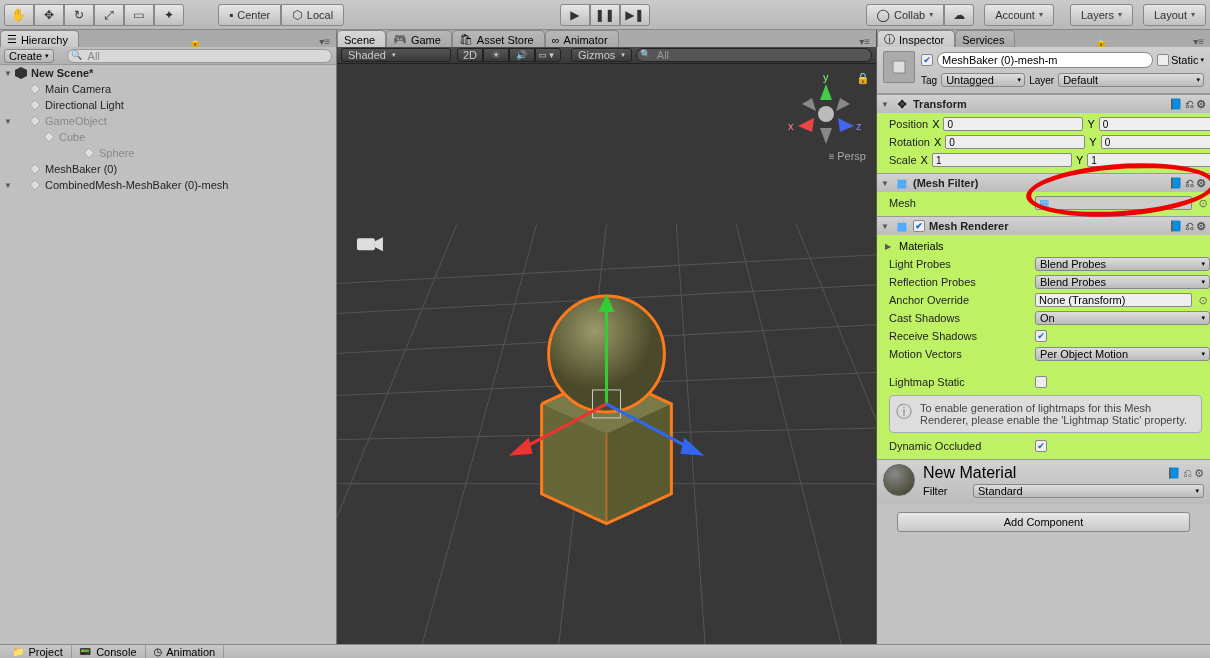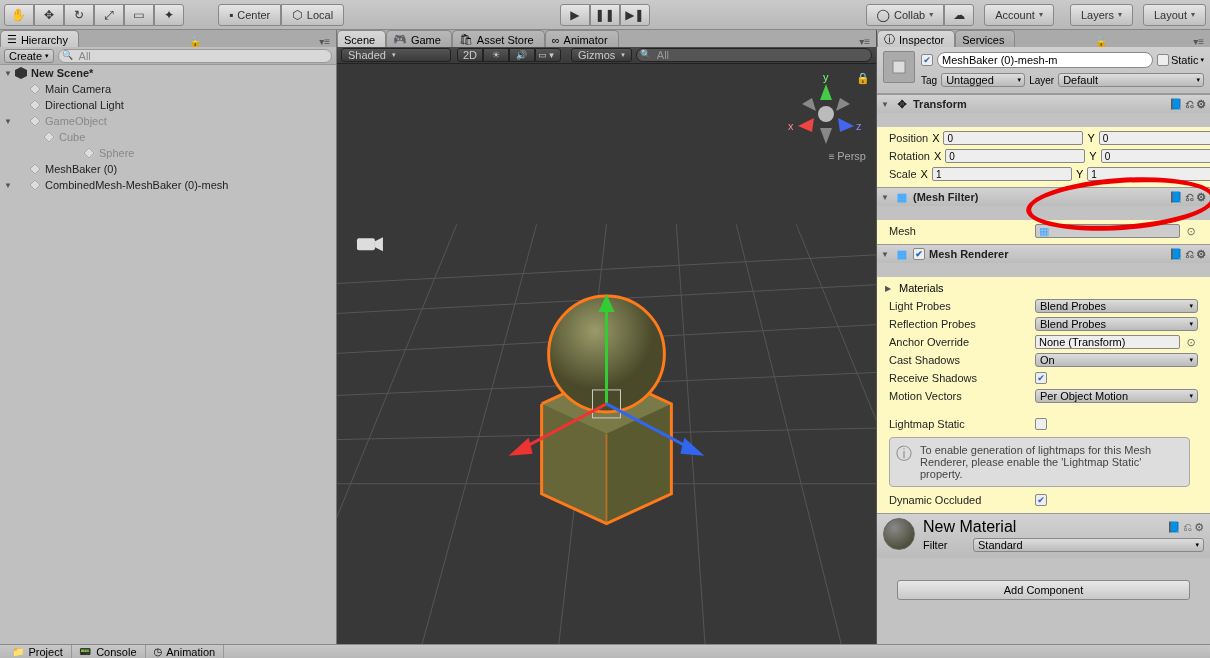--- a/index.html
+++ b/index.html
@@ -16,21 +16,21 @@
   .tb-dd { width: auto; padding: 0 6px; display: flex; align-items: center; gap: 4px; }
   .tb-dd::after { content: '▾'; font-size: 8px; color: #555; }
   
   .main-area { display: flex; height: 614px; }
   
   .hierarchy-panel { width: 337px; background: #c0c0c0; border-right: 1px solid #777; display: flex; flex-direction: column; }
   .panel-tab-bar { height: 17px; background: #aaa; display: flex; align-items: flex-end; }
   .panel-tab { height: 17px; background: linear-gradient(#d8d8d8,#c8c8c8); border: 1px solid #888; border-bottom: none; border-radius: 5px 5px 0 0; padding: 1px 10px 0 6px; display: flex; align-items: center; gap: 4px; font-size: 11px; }
   .panel-tab.inactive { background: linear-gradient(#b8b8b8,#a8a8a8); }
   .tab-menu { margin-left: auto; padding: 0 6px; color: #555; font-size: 10px; }
-  .hier-toolbar { height: 18px; background: linear-gradient(#c0c0c0,#b0b0b0); border-bottom: 1px solid #999; display: flex; align-items: center; gap: 4px; padding: 0 4px; }
+  .hier-toolbar { height: 18px; background: linear-gradient(#c0c0c0,#b0b0b0); border-bottom: 1px solid #999; display: flex; align-items: center; gap: 13px; padding: 0 4px; }
   .create-btn { height: 14px; padding: 0 4px; background: linear-gradient(#d4d4d4,#b8b8b8); border: 1px solid #888; border-radius: 3px; font-size: 10px; display: flex; align-items: center; gap: 3px; cursor: pointer; }
   .create-btn::after { content: '▾'; font-size: 7px; }
   .search-field { flex: 1; height: 14px; background: #d8d8d8; border: 1px solid #999; border-radius: 7px; padding: 0 6px 0 20px; font-size: 10px; position: relative; }
   .search-field::before { content: '🔍'; position: absolute; left: 4px; top: 0; font-size: 9px; color: #777; }
   
   .hier-tree { flex: 1; background: #c0c0c0; overflow: auto; }
   .tree-row { height: 16px; display: flex; align-items: center; padding-left: 2px; font-size: 11px; color: #222; cursor: pointer; }
   .tree-row.scene { font-weight: bold; font-size: 12px; }
   .tree-row.selected { background: #3e7ad6; color: #fff; }
   .tree-foldout { width: 12px; text-align: center; font-size: 8px; color: #555; cursor: pointer; }
@@ -56,40 +56,40 @@
   .static-cb::after { content: '▾'; font-size: 7px; }
   .mini-dd { height: 14px; background: linear-gradient(#ddd,#bbb); border: 1px solid #888; border-radius: 3px; padding: 0 12px 0 4px; font-size: 10px; position: relative; display: inline-flex; align-items: center; cursor: pointer; }
   .mini-dd::after { content: '▾'; font-size: 7px; position: absolute; right: 3px; }
   
   .component { border-top: 1px solid #999; }
   .comp-header { height: 18px; background: linear-gradient(#d2d2d2,#bcbcbc); display: flex; align-items: center; padding: 0 4px; gap: 4px; font-size: 11px; font-weight: bold; color: #222; }
   .comp-foldout { font-size: 8px; color: #555; cursor: pointer; width: 10px; }
   .comp-icon { width: 14px; height: 14px; display: inline-flex; align-items: center; justify-content: center; font-size: 11px; }
   .comp-controls { margin-left: auto; display: flex; gap: 2px; font-size: 10px; color: #555; }
   .comp-controls span { cursor: pointer; }
-  .comp-body { background: #fef9c3; padding: 2px 12px 4px 4px; margin-top: 14px; }
+  .comp-body { background: #bef264; padding: 2px 0 4px 4px; }
   .prop-row { display: flex; align-items: center; height: 18px; gap: 4px; }
   .prop-label { width: 80px; font-size: 11px; color: #222; padding-left: 8px; }
   .prop-label-wide { width: 150px; font-size: 11px; color: #222; padding-left: 8px; }
   .xyz-label { width: 14px; font-size: 11px; text-align: center; }
   .num-input { flex: 1; height: 14px; background: #eee; border: 1px solid #888; border-radius: 2px; padding: 0 3px; font-size: 10px; }
   .obj-field { flex: 1; height: 14px; background: #eee; border: 1px solid #888; border-radius: 2px; padding: 0 3px; font-size: 10px; display: flex; align-items: center; gap: 4px; }
   .obj-field.dark { background: #ccc; }
   .obj-picker { width: 14px; text-align: center; color: #666; cursor: pointer; }
   .full-dd { flex: 1; height: 14px; background: linear-gradient(#ddd,#bbb); border: 1px solid #888; border-radius: 3px; padding: 0 4px; font-size: 10px; position: relative; display: flex; align-items: center; cursor: pointer; }
   .full-dd::after { content: '▾'; font-size: 7px; position: absolute; right: 4px; }
   .checkbox { width: 12px; height: 12px; background: #eee; border: 1px solid #888; border-radius: 2px; display: inline-flex; align-items: center; justify-content: center; font-size: 9px; color: #2266cc; cursor: pointer; }
   
   .info-box { background: #ddd; border: 1px solid #aaa; border-radius: 4px; margin: 4px 8px; padding: 6px; display: flex; gap: 8px; font-size: 10px; color: #444; align-items: flex-start; }
   .info-box .icon { font-size: 16px; color: #888; }
   
   .material-section { border-top: 1px solid #999; background: linear-gradient(#d2d2d2,#bcbcbc); padding: 4px 6px; }
   .mat-preview { width: 32px; height: 32px; border-radius: 50%; background: radial-gradient(circle at 35% 30%, #888, #3a3a20); border: 1px solid #666; }
   
-  .add-component-btn { margin: 22px 20px; height: 20px; background: linear-gradient(#e8e8e8,#c8c8c8); border: 1px solid #888; border-radius: 3px; display: flex; align-items: center; justify-content: center; font-size: 11px; cursor: pointer; }
+  .add-component-btn { margin: 8px 20px; height: 20px; background: linear-gradient(#e8e8e8,#c8c8c8); border: 1px solid #888; border-radius: 3px; display: flex; align-items: center; justify-content: center; font-size: 11px; cursor: pointer; }
   
   .bottom-bar { height: 14px; background: linear-gradient(#c8c8c8,#b8b8b8); border-top: 1px solid #888; display: flex; align-items: center; padding: 0 4px; }
   .bottom-tab { height: 14px; padding: 0 8px; font-size: 10px; display: flex; align-items: center; gap: 4px; border-right: 1px solid #999; cursor: pointer; }
   
   .red-circle { position: absolute; border: 5px solid #e00; border-radius: 50%; pointer-events: none; }
   
   svg { display: block; }
 </style>
 </head>
 <body>

